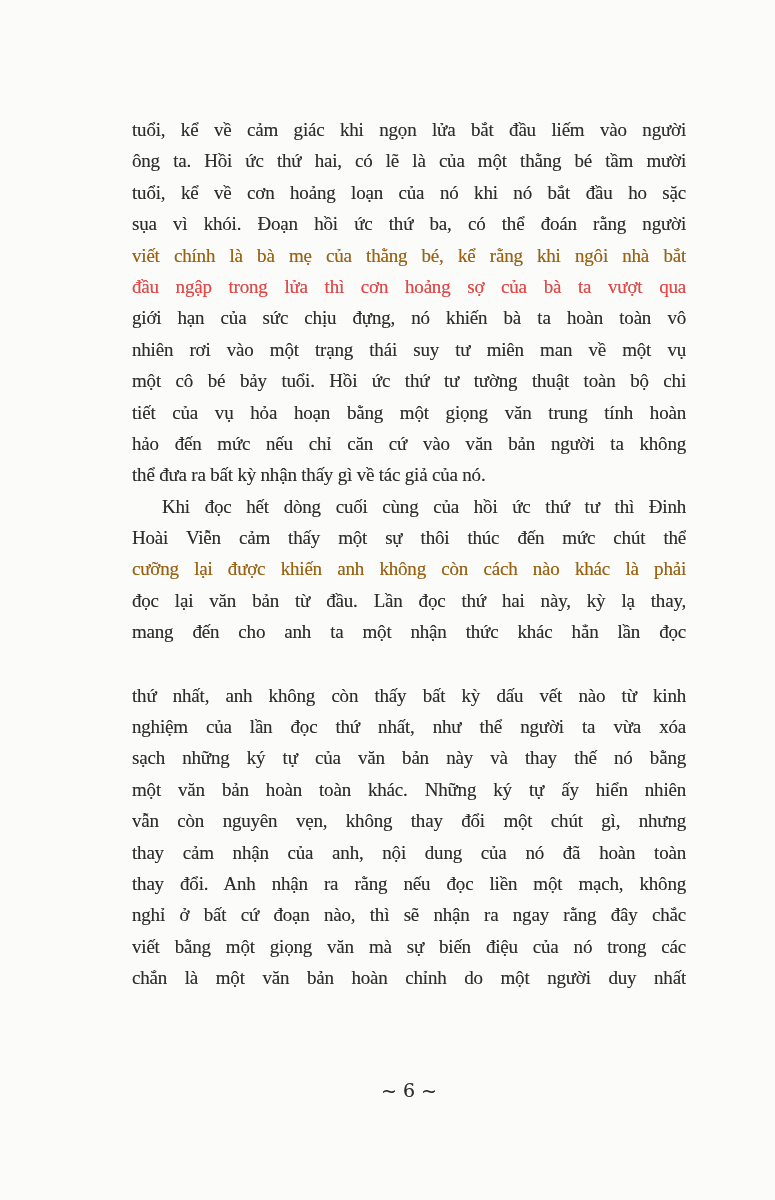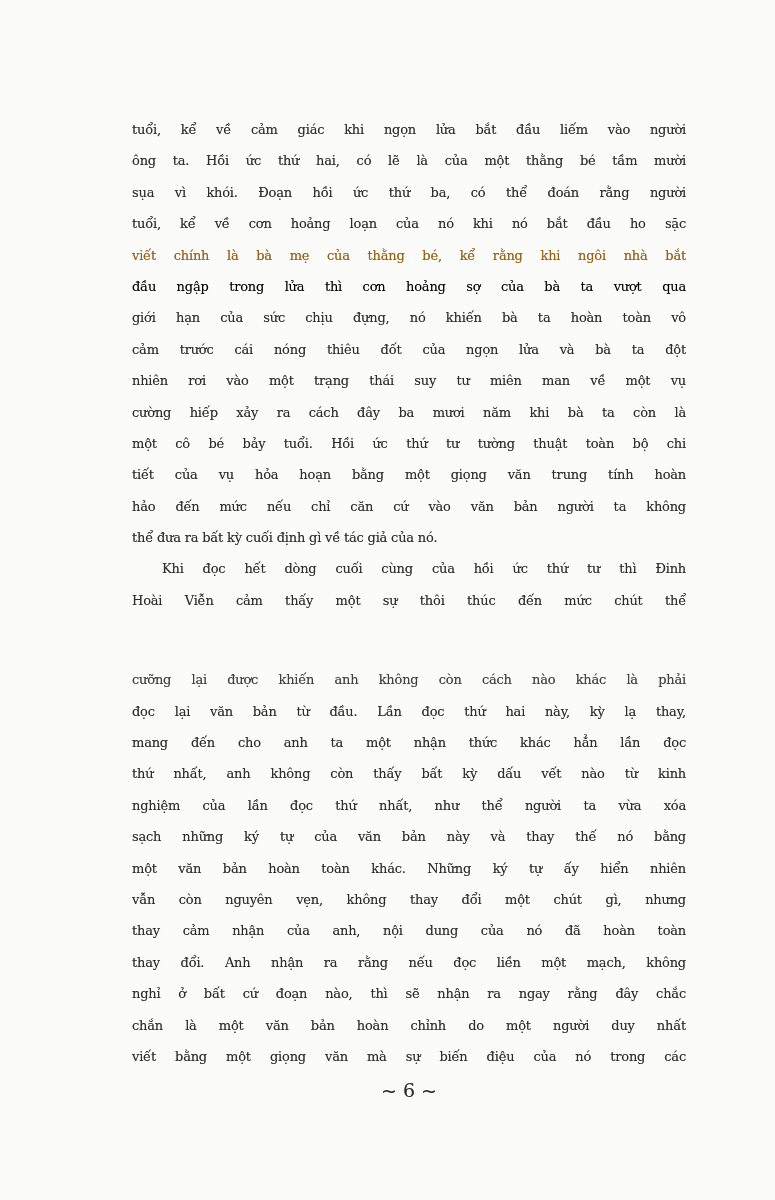--- a/index.html
+++ b/index.html
@@ -21,31 +21,32 @@
   .page-body {
     position: absolute;
     left: 132px;
     top: 114px;
     width: 554px;
   }
   .paragraph {
     margin: 0;
   }
   .line {
-    font-size: 13px;
+    font-size: 19px;
     height: 31.4px;
     line-height: 31.4px;
     letter-spacing: -0.2px;
     color: #2d2d2d;
     text-align: justify;
     text-align-last: justify;
     -moz-text-align-last: justify;
     overflow: hidden;
     white-space: normal;
     text-shadow: 0 0 0.5px rgba(45,45,45,0.45);
+    font-family: Liberation Serif, serif;
   }
   .line.indent {
     text-indent: 30px;
   }
   .line.last-flush {
     text-align-last: left;
     -moz-text-align-last: left;
   }
   .page-footer {
     position: absolute;
@@ -60,45 +61,43 @@
   }
 </style>
 </head>
 <body style="background: rgb(251, 251, 249);">
 
 <div class="page">
   <div class="page-body">
       <div class="paragraph">
         <div class="line" style="color: rgb(45, 45, 45);">tuổi, kể về cảm giác khi ngọn lửa bắt đầu liếm vào người</div>
         <div class="line" style="color: rgb(45, 45, 45);">ông ta. Hồi ức thứ hai, có lẽ là của một thằng bé tầm mười</div>
+        <div class="line" style="color: rgb(45, 45, 45);">tuổi, kể về cơn hoảng loạn của nó khi nó bắt đầu ho sặc</div>
         <div class="line" style="color: rgb(45, 45, 45);">sụa vì khói. Đoạn hồi ức thứ ba, có thể đoán rằng người</div>
-        <div class="line" style="color: rgb(45, 45, 45);">tuổi, kể về cơn hoảng loạn của nó khi nó bắt đầu ho sặc</div>
         <div class="line" style="color: #a16207;">viết chính là bà mẹ của thằng bé, kể rằng khi ngôi nhà bắt</div>
-        <div class="line" style="color: #000000;">đầu ngập trong lửa thì cơn hoảng sợ của bà ta vượt qua</div>
+        <div class="line" style="color: #ef4444;">đầu ngập trong lửa thì cơn hoảng sợ của bà ta vượt qua</div>
         <div class="line" style="color: rgb(45, 45, 45);">giới hạn của sức chịu đựng, nó khiến bà ta hoàn toàn vô</div>
-        <div class="line" style="color: rgb(45, 45, 45);">cảm trước cái nóng thiêu đốt của ngọn lửa và bà ta đột</div>
         <div class="line" style="color: rgb(45, 45, 45);">nhiên rơi vào một trạng thái suy tư miên man về một vụ</div>
-        <div class="line" style="color: rgb(45, 45, 45);">cường hiếp xảy ra cách đây ba mươi năm khi bà ta còn là</div>
         <div class="line" style="color: rgb(45, 45, 45);">một cô bé bảy tuổi. Hồi ức thứ tư tường thuật toàn bộ chi</div>
         <div class="line" style="color: rgb(45, 45, 45);">tiết của vụ hỏa hoạn bằng một giọng văn trung tính hoàn</div>
         <div class="line" style="color: rgb(45, 45, 45);">hảo đến mức nếu chỉ căn cứ vào văn bản người ta không</div>
-        <div class="line last-flush" style="color: rgb(45, 45, 45);">thể đưa ra bất kỳ cuối định gì về tác giả của nó.</div>
+        <div class="line last-flush" style="color: rgb(45, 45, 45);">thể đưa ra bất kỳ nhận thấy gì về tác giả của nó.</div>
       </div>
       <div class="paragraph">
         <div class="line indent" style="color: rgb(45, 45, 45);">Khi đọc hết dòng cuối cùng của hồi ức thứ tư thì Đinh</div>
         <div class="line" style="color: rgb(45, 45, 45);">Hoài Viễn cảm thấy một sự thôi thúc đến mức chút thể</div>
-        <div class="line" style="color: #404040; margin-top: 48px;">cưỡng lại được khiến anh không còn cách nào khác là phải</div>
+        <div class="line" style="color: #a16207;">cưỡng lại được khiến anh không còn cách nào khác là phải</div>
         <div class="line" style="color: rgb(45, 45, 45);">đọc lại văn bản từ đầu. Lần đọc thứ hai này, kỳ lạ thay,</div>
         <div class="line" style="color: rgb(45, 45, 45);">mang đến cho anh ta một nhận thức khác hẳn lần đọc</div>
-        <div class="line" style="color: rgb(45, 45, 45);">thứ nhất, anh không còn thấy bất kỳ dấu vết nào từ kinh</div>
+        <div class="line" style="color: rgb(45, 45, 45); margin-top: 32px;">thứ nhất, anh không còn thấy bất kỳ dấu vết nào từ kinh</div>
         <div class="line" style="color: rgb(45, 45, 45);">nghiệm của lần đọc thứ nhất, như thể người ta vừa xóa</div>
         <div class="line" style="color: rgb(45, 45, 45);">sạch những ký tự của văn bản này và thay thế nó bằng</div>
         <div class="line" style="color: rgb(45, 45, 45);">một văn bản hoàn toàn khác. Những ký tự ấy hiển nhiên</div>
         <div class="line" style="color: rgb(45, 45, 45);">vẫn còn nguyên vẹn, không thay đổi một chút gì, nhưng</div>
         <div class="line" style="color: rgb(45, 45, 45);">thay cảm nhận của anh, nội dung của nó đã hoàn toàn</div>
         <div class="line" style="color: rgb(45, 45, 45);">thay đổi. Anh nhận ra rằng nếu đọc liền một mạch, không</div>
         <div class="line" style="color: rgb(45, 45, 45);">nghỉ ở bất cứ đoạn nào, thì sẽ nhận ra ngay rằng đây chắc</div>
+        <div class="line" style="color: rgb(45, 45, 45);">viết bằng một giọng văn mà sự biến điệu của nó trong các</div>
         <div class="line" style="color: rgb(45, 45, 45);">chắn là một văn bản hoàn chỉnh do một người duy nhất</div>
-        <div class="line" style="color: rgb(45, 45, 45);">viết bằng một giọng văn mà sự biến điệu của nó trong các</div>
       </div>
     </div>
   <div class="page-footer">~ 6 ~</div>
 </div>
 
 </body></html>

